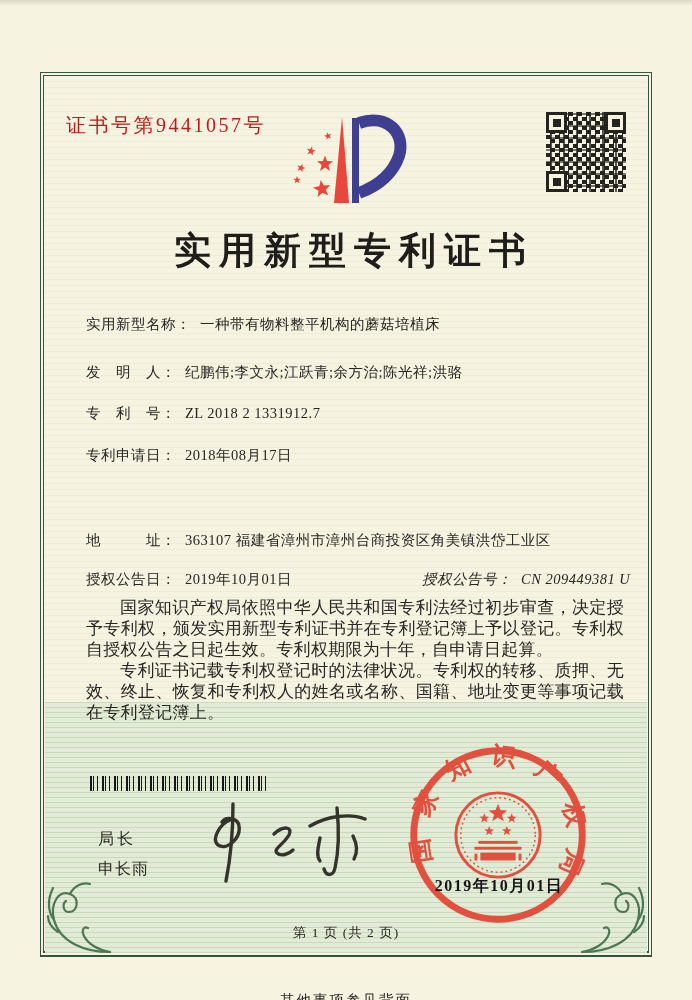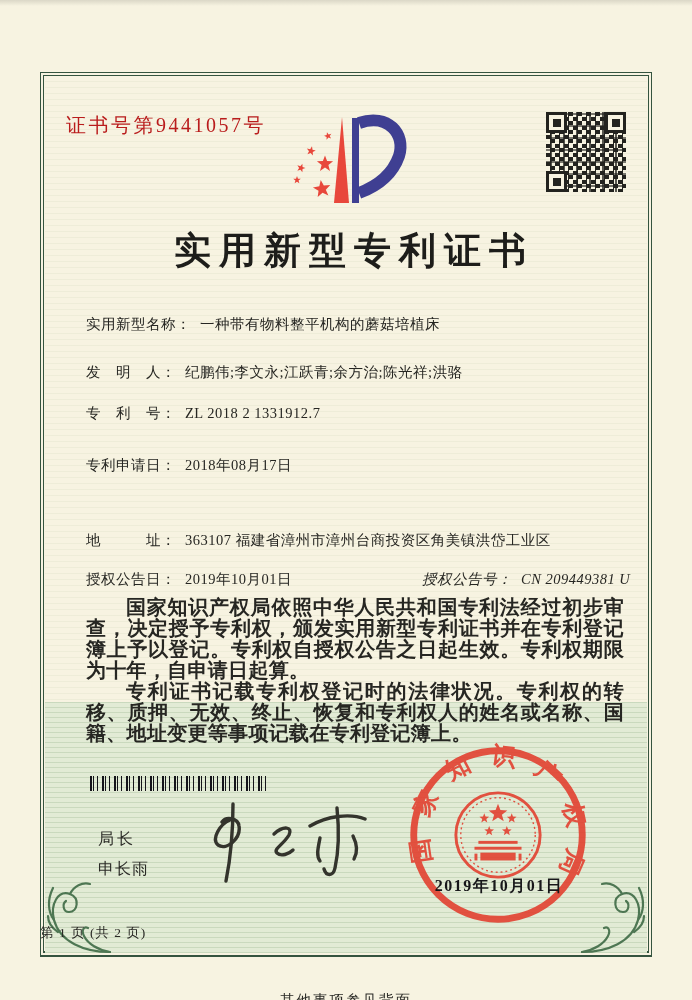--- a/index.html
+++ b/index.html
@@ -54,40 +54,40 @@
   .title{
     position:absolute; left:0; top:226px; width:692px; text-align:center;
     font-size:37px; font-weight:700; letter-spacing:8px; padding-left:16px; color:#1d1d1a;
   }
   .row{ position:absolute; left:86px; font-size:14.5px; letter-spacing:.5px; white-space:nowrap; color:#262622; }
   .row .lab{ display:inline-block; }
   .row .val{ margin-left:9px; }
   .grant-no{ position:absolute; left:336px; top:0;font-style:italic; }
   .paras{
     position:absolute; left:86px; top:597px; width:538px;
-    font-size:20px; line-height:21px; text-align:justify; letter-spacing:.3px; color:#262622;font-weight:bold;
+    font-size:17px; line-height:21px; text-align:justify; letter-spacing:.3px; color:#262622;
   }
   .paras p{ text-indent:2em; }
   .barcode{
     position:absolute; left:90px; top:776px; width:180px; height:15px;
     background:repeating-linear-gradient(90deg,#15151a 0 2px, rgba(0,0,0,0) 2px 3px, #15151a 3px 4px, rgba(0,0,0,0) 4px 7px, #15151a 7px 8px, rgba(0,0,0,0) 8px 12px);
   }
   .signer-title{ position:absolute; left:98px; top:829px; font-size:16px; letter-spacing:3px; }
   .signer-name { position:absolute; left:98px; top:859px; font-size:16px; letter-spacing:1px; }
   .signature{ position:absolute; left:196px; top:798px; }
   .seal{ position:absolute; left:400px; top:737px; opacity:.88; }
   .seal-date{
     position:absolute; left:425px; top:876px; width:148px; text-align:center;
     font-size:16px; letter-spacing:1.5px; color:#17171a; font-weight:600;
   }
   .flourish{ position:absolute; }
   .flourish.left{ left:44px; top:876px; }
   .flourish.right{ right:44px; top:876px; transform:scaleX(-1); }
   .page-info{
-    position:absolute; left:40px; top:924px; width:612px; 
+    position:absolute; left:40px; top:924px; width:612px; text-align:center;
     font-size:13.5px; letter-spacing:1px; color:#2a2a26;
   }
   .back-note{
     position:absolute; left:0; top:963px; width:692px; text-align:center;
     font-size:14.5px; letter-spacing:2px; color:#2a2a26;margin-top:28px;
   }
 </style>
 </head>
 <body>
 
@@ -135,21 +135,21 @@
 
   <div class="row" style="top:363px">
     <span class="lab">发　明　人：</span><span class="val">纪鹏伟;李文永;江跃青;余方治;陈光祥;洪骆</span>
   </div>
   <div class="row" style="top:315px">
     <span class="lab">实用新型名称：</span><span class="val">一种带有物料整平机构的蘑菇培植床</span>
   </div>
   <div class="row" style="top:404px">
     <span class="lab">专　利　号：</span><span class="val">ZL 2018 2 1331912.7</span>
   </div>
-  <div class="row" style="top:456px">
+  <div class="row" style="top:446px">
     <span class="lab">专利申请日：</span><span class="val">2018年08月17日</span>
   </div>
   <div class="row" style="top:531px">
     <span class="lab">地　　　址：</span><span class="val">363107 福建省漳州市漳州台商投资区角美镇洪岱工业区</span>
   </div>
   <div class="row" style="top:570px">
     <span class="lab">授权公告日：</span><span class="val">2019年10月01日</span>
     <span class="grant-no">
       <span class="lab">授权公告号：</span><span class="val">CN 209449381 U</span>
     </span>

